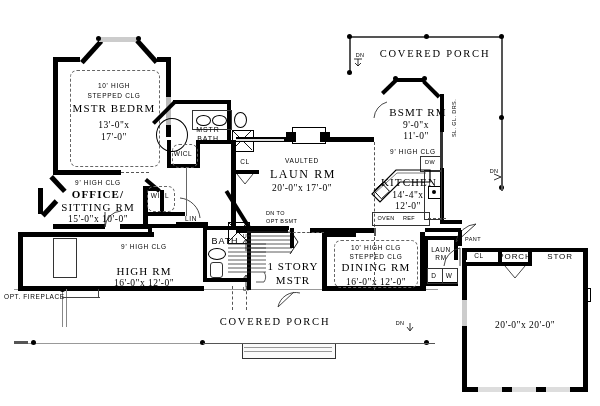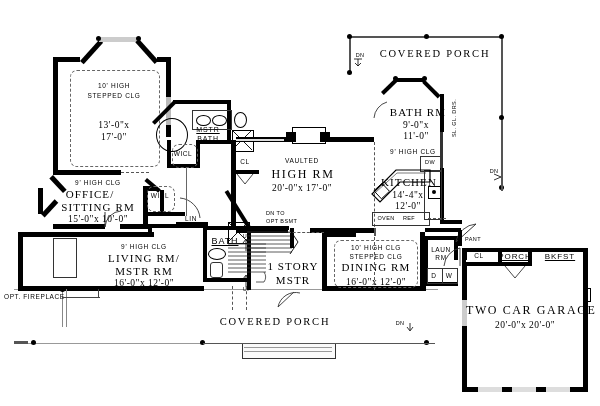--- a/index.html
+++ b/index.html
@@ -22,21 +22,21 @@
        font-family:"Liberation Serif",serif;letter-spacing:.4px;}
   .rm{font-size:11px;letter-spacing:1.1px;}
   .rmbig{font-size:12px;letter-spacing:1.6px;}
   .dim{font-size:9.5px;letter-spacing:.5px;}
   .clg{font-family:"Liberation Sans",sans-serif;font-size:6.5px;
        letter-spacing:.7px;}
   .tiny{font-family:"Liberation Sans",sans-serif;font-size:5.5px;
         letter-spacing:.4px;}
   .tiny2{font-family:"Liberation Sans",sans-serif;font-size:6.5px;
          letter-spacing:.6px;}
-  .sm{font-family:"Liberation Sans",sans-serif;font-size:7px;letter-spacing:.9px;text-decoration:underline;}
+  .sm{font-family:"Liberation Sans",sans-serif;font-size:7px;letter-spacing:.9px;}
   .porch{font-size:10.5px;letter-spacing:1.8px;}
 
   
   .ell{position:absolute;border:1.4px solid #000;border-radius:50%;}
   .bx{position:absolute;border:1.2px solid #000;}
   .bx2{position:absolute;border:1px solid #333;}
   .dot{position:absolute;background:#000;border-radius:50%;}
   svg{position:absolute;overflow:visible;}
 </style>
 </head>
@@ -92,36 +92,37 @@
 <div class="w" style="left:157px;top:57px;width:14px;height:5px;"></div>
 <div class="w" style="left:166px;top:57px;width:5px;height:40px;"></div>
 <div class="wl" style="left:166px;top:97px;width:5px;height:28px;background:#bbb;"></div>
 <div class="w" style="left:166px;top:125px;width:5px;height:12px;"></div>
 <div class="w" style="left:53px;top:170px;width:68px;height:5px;"></div>
 <div class="dash-h" style="left:121px;top:172px;width:28px;"></div>
 
 <div class="dashbox" style="left:70px;top:70px;width:88px;height:95px;"></div>
 <div class="lbl clg" style="left:78px;top:82px;width:72px;">10' HIGH</div>
 <div class="lbl clg" style="left:78px;top:92px;width:72px;">STEPPED CLG</div>
+<div class="lbl rm" style="left:66px;top:102px;width:96px;">MSTR BEDRM</div>
 <div class="lbl dim" style="left:74px;top:120px;width:80px;">13'-0"x</div>
 <div class="lbl dim" style="left:74px;top:132px;width:80px;">17'-0"</div>
 
 <div class="ang" style="left:53px;top:175px;width:20px;height:5px;transform:rotate(47deg);"></div>
 <div class="w" style="left:38px;top:188px;width:5px;height:26px;"></div>
 <div class="ang" style="left:41px;top:214px;width:20px;height:5px;transform:rotate(-47deg);"></div>
 <div class="w" style="left:53px;top:224px;width:52px;height:5px;"></div>
 <div class="w" style="left:120px;top:224px;width:28px;height:5px;"></div>
 <div class="w" style="left:143px;top:186px;width:5px;height:43px;"></div>
 <div class="w" style="left:143px;top:186px;width:14px;height:5px;"></div>
 <svg style="left:104px;top:210px;width:20px;height:18px;">
   <path d="M1,17 A17,17 0 0 1 17,1" stroke="#333" fill="none" stroke-width="0.9"></path>
   <path d="M1,17 L1,2" stroke="#333" stroke-width="1"></path>
 </svg>
 <div class="lbl clg" style="left:58px;top:179px;width:80px;">9' HIGH CLG</div>
-<div class="lbl rm" style="left:46px;top:188px;width:88px;">OFFICE/</div>
+<div class="lbl rm" style="left:54px;top:188px;width:88px;font-weight:bold;">OFFICE/</div>
 <div class="lbl rm" style="left:54px;top:201px;width:88px;">SITTING RM</div>
 <div class="lbl dim" style="left:50px;top:214px;width:96px;">15'-0"x  10'-0"</div>
 
 <div class="ang" style="left:152px;top:122px;width:30px;height:4px;transform:rotate(-45deg);"></div>
 <div class="w" style="left:173px;top:100px;width:58px;height:4px;"></div>
 <div class="w" style="left:227px;top:100px;width:4px;height:44px;"></div>
 <div class="w" style="left:196px;top:140px;width:35px;height:4px;"></div>
 <div class="ell" style="left:156px;top:118px;width:30px;height:32px;"></div>
 <div class="ell" style="left:196px;top:115px;width:13px;height:9px;"></div>
 <div class="ell" style="left:212px;top:115px;width:13px;height:9px;"></div>
@@ -174,38 +175,38 @@
 <div class="bx" style="left:292px;top:127px;width:32px;height:15px;background:#fff;"></div>
 <div class="w" style="left:286px;top:132px;width:10px;height:10px;"></div>
 <div class="w" style="left:320px;top:132px;width:10px;height:10px;"></div>
 <div class="w" style="left:328px;top:137px;width:46px;height:5px;"></div>
 <div class="thin" style="left:236px;top:139px;width:48px;height:2px;background:#ddd;"></div>
 <div class="dash-v" style="left:374px;top:142px;height:90px;"></div>
 <div class="w" style="left:236px;top:228px;width:52px;height:5px;"></div>
 <div class="w" style="left:310px;top:228px;width:64px;height:5px;"></div>
 
 <div class="lbl clg" style="left:262px;top:157px;width:80px;">VAULTED</div>
-<div class="lbl rmbig" style="left:258px;top:167px;width:90px;">HIGH RM</div>
+<div class="lbl rmbig" style="left:258px;top:167px;width:90px;">LAUN RM</div>
 <div class="lbl dim" style="left:252px;top:183px;width:100px;">20'-0"x  17'-0"</div>
 <div class="lbl tiny" style="left:266px;top:210px;width:46px;text-align:left;">DN TO</div>
 <div class="lbl tiny" style="left:266px;top:218px;width:52px;text-align:left;">OPT BSMT</div>
 
 <div class="ang" style="left:381px;top:92px;width:20px;height:4px;transform:rotate(-44deg);"></div>
 <div class="w" style="left:395px;top:78px;width:30px;height:4px;"></div>
 <div class="dot" style="left:393px;top:76px;width:5px;height:5px;"></div>
 <div class="dot" style="left:422px;top:76px;width:5px;height:5px;"></div>
 <div class="ang" style="left:425px;top:80px;width:22px;height:4px;transform:rotate(45deg);"></div>
 <div class="w" style="left:440px;top:94px;width:4px;height:34px;"></div>
 <div class="thin" style="left:440px;top:128px;width:3px;height:40px;background:#333;"></div>
 <div class="w" style="left:440px;top:126px;width:4px;height:6px;"></div>
 <svg style="left:372px;top:100px;width:16px;height:22px;">
   <path d="M15,2 A18,18 0 0 0 2,18" stroke="#333" fill="none" stroke-width="0.9"></path>
 </svg>
 
-<div class="lbl rm" style="left:386px;top:106px;width:64px;">BATH RM</div>
+<div class="lbl rm" style="left:386px;top:106px;width:64px;">BSMT RM</div>
 <div class="lbl dim" style="left:386px;top:120px;width:60px;">9'-0"x</div>
 <div class="lbl dim" style="left:386px;top:131px;width:60px;">11'-0"</div>
 <div class="lbl tiny" style="left:424px;top:115px;width:60px;transform:rotate(-90deg);">SL. GL. DRS.</div>
 
 <div class="w" style="left:440px;top:168px;width:4px;height:52px;"></div>
 <div class="bx2" style="left:424px;top:170px;width:16px;height:48px;"></div>
 <div class="bx" style="left:428px;top:186px;width:11px;height:11px;"></div>
 <div class="dot" style="left:432px;top:190px;width:4px;height:4px;"></div>
 <div class="bx2" style="left:420px;top:156px;width:20px;height:14px;"></div>
 <div class="lbl tiny" style="left:420px;top:159px;width:20px;">DW</div>
@@ -224,22 +225,21 @@
 <div class="lbl tiny" style="left:372px;top:215px;width:28px;">OVEN</div>
 <div class="lbl tiny" style="left:396px;top:215px;width:26px;">REF</div>
 <div class="dash-h" style="left:428px;top:218px;width:18px;"></div>
 
 <div class="w" style="left:18px;top:232px;width:5px;height:58px;"></div>
 <div class="w" style="left:18px;top:232px;width:36px;height:5px;"></div>
 <div class="bx2" style="left:53px;top:238px;width:22px;height:38px;background:#fff;"></div>
 <div class="w" style="left:18px;top:286px;width:186px;height:5px;"></div>
 <div class="w" style="left:54px;top:232px;width:100px;height:5px;"></div>
 <div class="lbl clg" style="left:104px;top:243px;width:80px;">9' HIGH CLG</div>
-<div class="lbl rm" style="left:98px;top:252px;width:92px;">LIVING RM/</div>
-<div class="lbl rm" style="left:98px;top:265px;width:92px;">MSTR RM</div>
+<div class="lbl rm" style="left:98px;top:265px;width:92px;">HIGH RM</div>
 <div class="lbl dim" style="left:96px;top:278px;width:96px;">16'-0"x  12'-0"</div>
 
 <div class="thin" style="left:62px;top:289px;width:1px;height:38px;background:#888;"></div>
 <div class="thin" style="left:66px;top:289px;width:1px;height:38px;background:#888;"></div>
 <div class="thin" style="left:62px;top:297px;width:38px;height:1px;background:#444;"></div>
 <div class="thin" style="left:98px;top:289px;width:1px;height:9px;background:#444;"></div>
 <div class="dot" style="left:60px;top:287px;width:5px;height:5px;"></div>
 <div class="lbl tiny2" style="left:4px;top:293px;width:60px;text-align:left;">OPT. FIREPLACE</div>
 
 <div class="w" style="left:247px;top:226px;width:4px;height:64px;"></div>
@@ -304,35 +304,34 @@
 
 <div class="w" style="left:462px;top:250px;width:4px;height:16px;"></div>
 <div class="w" style="left:462px;top:262px;width:36px;height:4px;"></div>
 <div class="lbl tiny2" style="left:466px;top:252px;width:26px;">CL</div>
 
 <div class="w" style="left:498px;top:248px;width:4px;height:18px;"></div>
 <div class="w" style="left:462px;top:248px;width:126px;height:4px;"></div>
 <div class="w" style="left:498px;top:262px;width:32px;height:4px;"></div>
 <div class="w" style="left:528px;top:248px;width:4px;height:18px;"></div>
 <div class="lbl sm" style="left:495px;top:252px;width:40px;font-size:8px;">PORCH</div>
-<div class="lbl sm" style="left:540px;top:252px;width:40px;font-size:8px;">BKFST</div>
+<div class="lbl sm" style="left:540px;top:252px;width:40px;font-size:8px;">STOR</div>
 <svg style="left:504px;top:266px;width:22px;height:14px;">
   <path d="M1,0 L11,12 L21,0" stroke="#333" fill="none" stroke-width="0.9"></path>
 </svg>
 
 <div class="w" style="left:462px;top:248px;width:5px;height:12px;"></div>
 <div class="w" style="left:462px;top:266px;width:5px;height:126px;"></div>
 <div class="w" style="left:583px;top:248px;width:5px;height:144px;"></div>
 <div class="w" style="left:462px;top:387px;width:126px;height:5px;"></div>
 <div class="wl" style="left:478px;top:387px;width:24px;height:5px;background:#ddd;"></div>
 <div class="wl" style="left:512px;top:387px;width:24px;height:5px;background:#ddd;"></div>
 <div class="wl" style="left:546px;top:387px;width:24px;height:5px;background:#ddd;"></div>
 <div class="wl" style="left:462px;top:300px;width:5px;height:26px;background:#ccc;"></div>
 <div class="bx" style="left:584px;top:288px;width:5px;height:12px;"></div>
-<div class="lbl rmbig" style="left:466px;top:303px;width:118px;">TWO CAR GARAGE</div>
 <div class="lbl dim" style="left:466px;top:320px;width:118px;">20'-0"x  20'-0"</div>
 
 <div class="w" style="left:148px;top:224px;width:58px;height:4px;"></div>
 <div class="w" style="left:148px;top:224px;width:4px;height:10px;"></div>
 <div class="w" style="left:290px;top:228px;width:4px;height:20px;"></div>
 <div class="dash-h" style="left:288px;top:232px;width:36px;"></div>
 <div class="w" style="left:425px;top:228px;width:36px;height:4px;"></div>
 <div class="thin" style="left:374px;top:228px;width:2px;height:8px;"></div>
 <div class="dash-v" style="left:374px;top:232px;height:58px;"></div>
 <div class="w" style="left:440px;top:220px;width:22px;height:4px;"></div>

